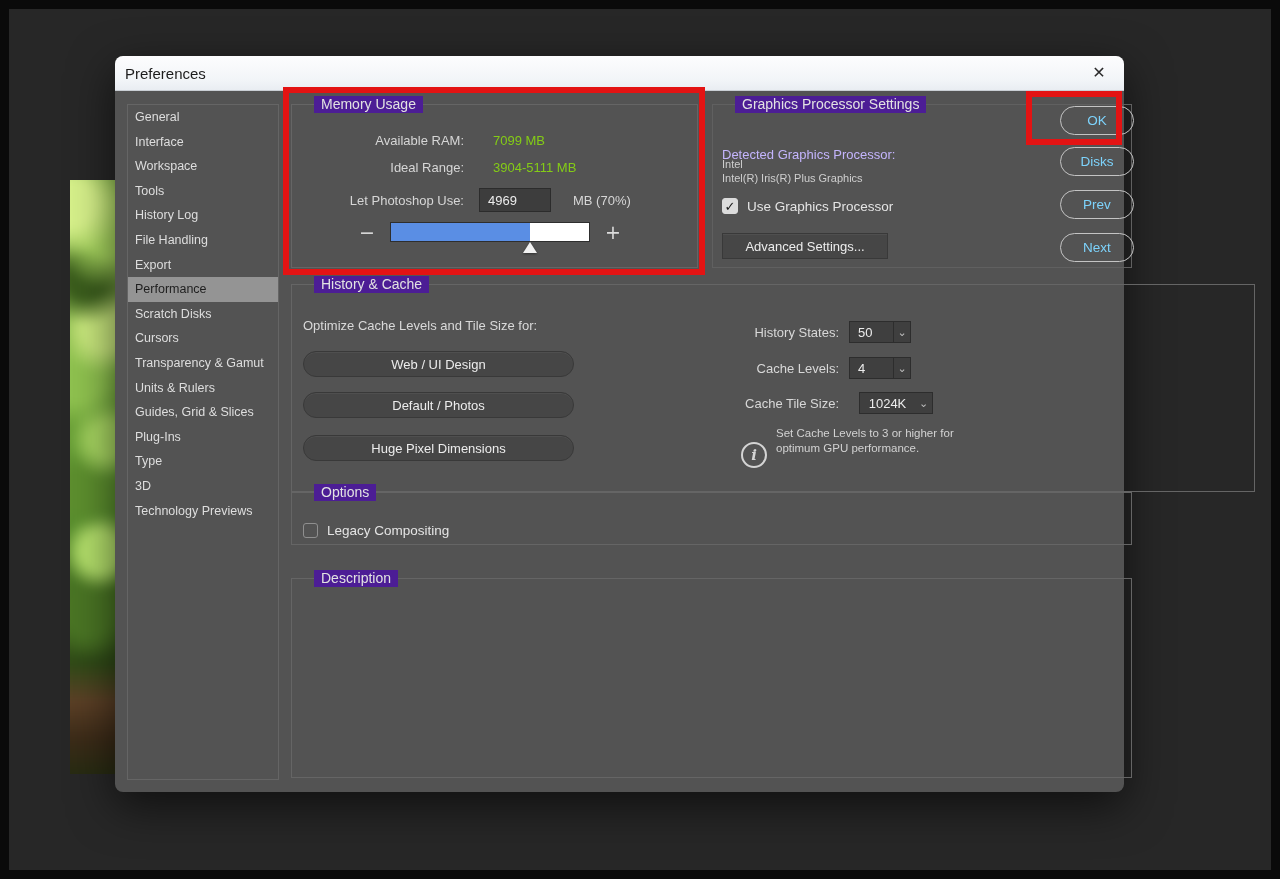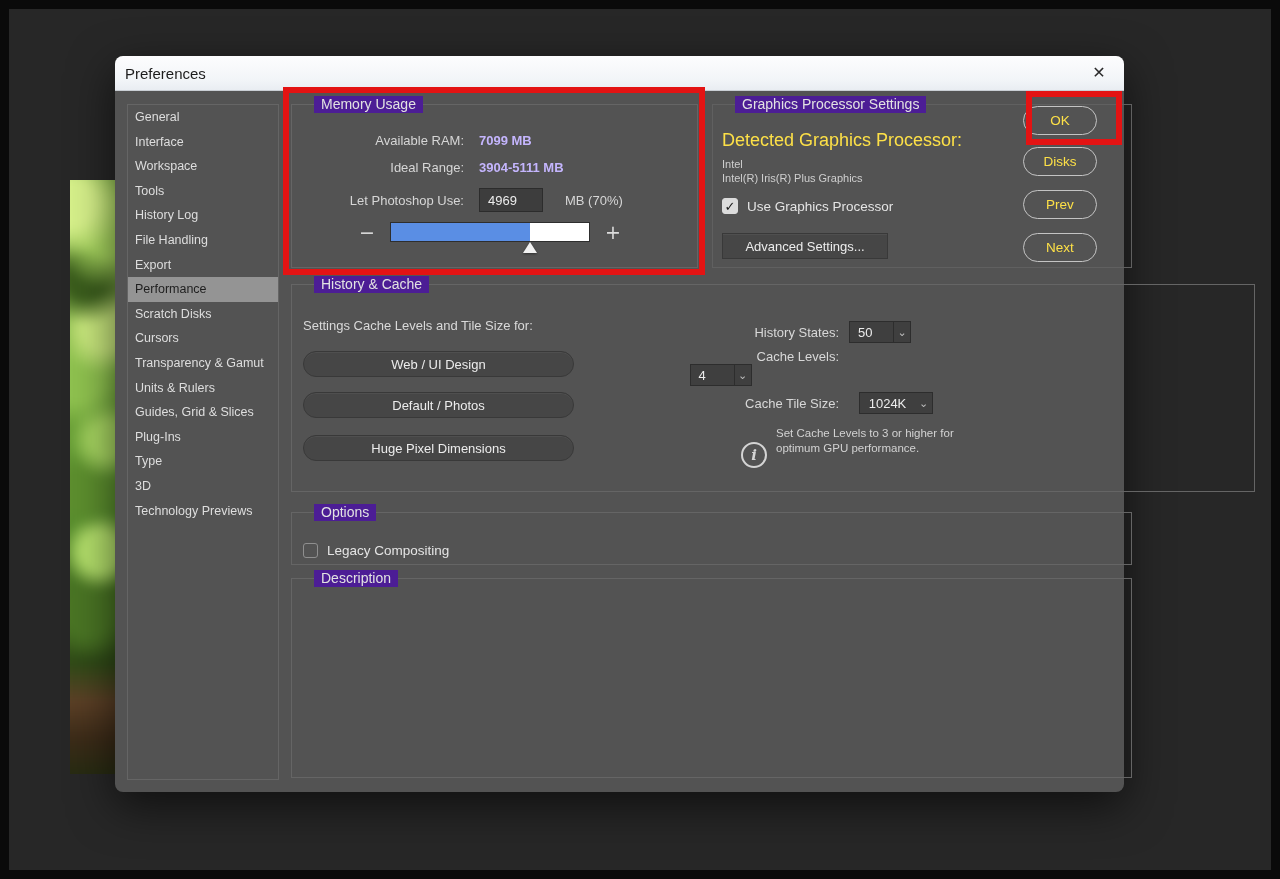--- a/index.html
+++ b/index.html
@@ -66,28 +66,28 @@
   
   .groupbox { position:absolute; border:1px solid #656565; }
   .legend {
     position:absolute; top:-9px; left:22px; background:#4c1d95;
     padding:0 7px; font-size:14px; color:#e2e2e2; line-height:17px;
     white-space:nowrap;
   }
   .gb-memory  { left:176px; top:48px;  width:407px; height:164px; }
   .gb-gpu     { left:597px; top:48px;  width:420px; height:164px; border-color:#606060; }
   .gb-history { left:176px; top:228px; width:964px; height:208px; }
-  .gb-options { left:176px; top:456px; width:841px; height:53px; }
+  .gb-options { left:176px; top:436px; width:841px; height:53px; }
   .gb-desc    { left:176px; top:522px; width:841px; height:200px; }
   
   .mu-row { position:absolute; left:0; right:0; display:flex; align-items:center; height:22px; font-size:13px; }
   .mu-label { width:172px; text-align:right; color:#d6d6d6; white-space:nowrap; }
-  .mu-value { margin-left:15px; color:#c4b5fd;font-weight:bold; }
+  .mu-value { margin-left:29px; color:#84cc16; }
   .mu-input {
-    margin-left:15px; width:64px; height:24px;
+    margin-left:15px; width:72px; height:24px;
     background:#3d3d3d; border:1px solid #2c2c2c; color:#ececec;
     font-size:13px; padding-left:8px;
     font-family:"Liberation Sans","DejaVu Sans",sans-serif;
   }
   .mu-suffix { margin-left:22px; color:#d6d6d6; }
   .slider-row {
     position:absolute; top:116px; left:66px;
     display:flex; align-items:center; gap:14px; height:22px;
   }
   .slider-minus,.slider-plus {
@@ -100,21 +100,21 @@
     background:#ffffff; border:1px solid #2e2e2e;
   }
   .slider-fill { position:absolute; left:0; top:0; bottom:0; background:#5a8ee4; }
   .slider-handle {
     position:absolute; top:19px; width:0; height:0;
     border-left:7px solid transparent; border-right:7px solid transparent;
     border-bottom:11px solid #f2f2f2;
     filter:drop-shadow(0 1px 1px rgba(0,0,0,.4));
   }
   
-  .gpu-detected { position:absolute; left:9px; top:25px; font-size:18px; color:#fde047; }
+  .gpu-detected { position:absolute; left:9px; top:42px; font-size:13px; color:#c4b5fd; }
   .gpu-vendor   { position:absolute; left:9px; top:53px; font-size:11px; color:#cfcfcf; }
   .gpu-model    { position:absolute; left:9px; top:67px; font-size:11px; color:#cfcfcf; }
   .cb-row { position:absolute; display:flex; align-items:center; gap:9px; }
   .gpu-cb-row { left:9px; top:93px; }
   .checkbox {
     width:16px; height:16px; border-radius:3px;
     border:1px solid #8f8f8f; background:transparent;
     display:flex; align-items:center; justify-content:center;
     font-size:13px; font-weight:bold; color:transparent;
   }
@@ -125,21 +125,21 @@
     font-size:13px; text-align:center;
     box-shadow:inset 0 1px 0 rgba(255,255,255,.05);
     font-family:"Liberation Sans","DejaVu Sans",sans-serif;
   }
   .adv-btn { position:absolute; left:9px; top:128px; width:166px; height:26px; }
   
   .hc-optimize { position:absolute; left:11px; top:33px; font-size:13px; color:#d9d9d9; }
   .preset-btn { position:absolute; left:11px; width:271px; height:26px;border-radius:13px; }
   .preset-0 { top:66px; } .preset-1 { top:107px; } .preset-2 { top:150px; }
   .hc-field { position:absolute; left:300px; display:flex; align-items:center; height:22px; }
-  .hc-f0 { top:36px; } .hc-f1 { top:64px;flex-direction:column; } .hc-f2 { top:107px; }
+  .hc-f0 { top:36px; } .hc-f1 { top:72px; } .hc-f2 { top:107px; }
   .hc-label { width:247px; text-align:right; font-size:13px; color:#d8d8d8; }
   .ddl {
     margin-left:10px; height:22px; display:flex; align-items:center;
     background:#3f3f3f; border:1px solid #2d2d2d; color:#ececec; font-size:13px;
   }
   .ddl .val { padding:0 8px; flex:1; }
   .ddl .chev {
     width:17px; text-align:center; color:#bdbdbd; font-size:11px;
     border-left:1px solid #2d2d2d; align-self:stretch; line-height:20px;
   }
@@ -156,23 +156,23 @@
     position:absolute; left:484px; top:141px;
     font-size:11.5px; line-height:15px; color:#d2d2d2;
   }
   
   .opt-cb-row { left:11px; top:30px; }
   .checkbox.small { width:15px; height:15px; }
   
   .desc-content { position:absolute; inset:14px 10px 10px 10px; font-size:12px; color:#d0d0d0; }
   
   .action-btn {
-    position:absolute; left:908px; width:74px; height:29px;
+    position:absolute; left:945px; width:74px; height:29px;
     border:1px solid #c4c4c4; border-radius:15px; background:transparent;
-    color:#fde047; font-size:13.5px;
+    color:#7dd3fc; font-size:13.5px;
     font-family:"Liberation Sans","DejaVu Sans",sans-serif;
   }
   .act-0 { top:50px; } .act-1 { top:91px; } .act-2 { top:134px; } .act-3 { top:177px; }
   
   .anno { position:absolute; border:6px solid #e31313; pointer-events:none; z-index:50; }
   .anno-memory { left:283px; top:87px; width:422px; height:188px; }
   .anno-ok     { left:1026px; top:91px; width:96px;  height:54px; }
 </style>
 </head>
 <body>
@@ -240,21 +240,21 @@
       <div class="gpu-model">Intel(R) Iris(R) Plus Graphics</div>
       <div class="cb-row gpu-cb-row">
         <div class="checkbox checked" id="gpu-cb">✓</div>
         <span class="cb-label">Use Graphics Processor</span>
       </div>
       <button class="btn-dark adv-btn">Advanced Settings...</button>
     </div>
 
     <div class="groupbox gb-history">
       <span class="legend">History &amp; Cache</span>
-      <div class="hc-optimize">Settings Cache Levels and Tile Size for:</div>
+      <div class="hc-optimize">Optimize Cache Levels and Tile Size for:</div>
       <button class="btn-dark preset-btn preset-0">Web / UI Design</button>
       <button class="btn-dark preset-btn preset-1">Default / Photos</button>
       <button class="btn-dark preset-btn preset-2">Huge Pixel Dimensions</button>
 
       <div class="hc-field hc-f0">
         <span class="hc-label">History States:</span>
         <div class="ddl dd-small">
           <span class="val">50</span>
           <span class="chev">⌄</span>
         </div>

